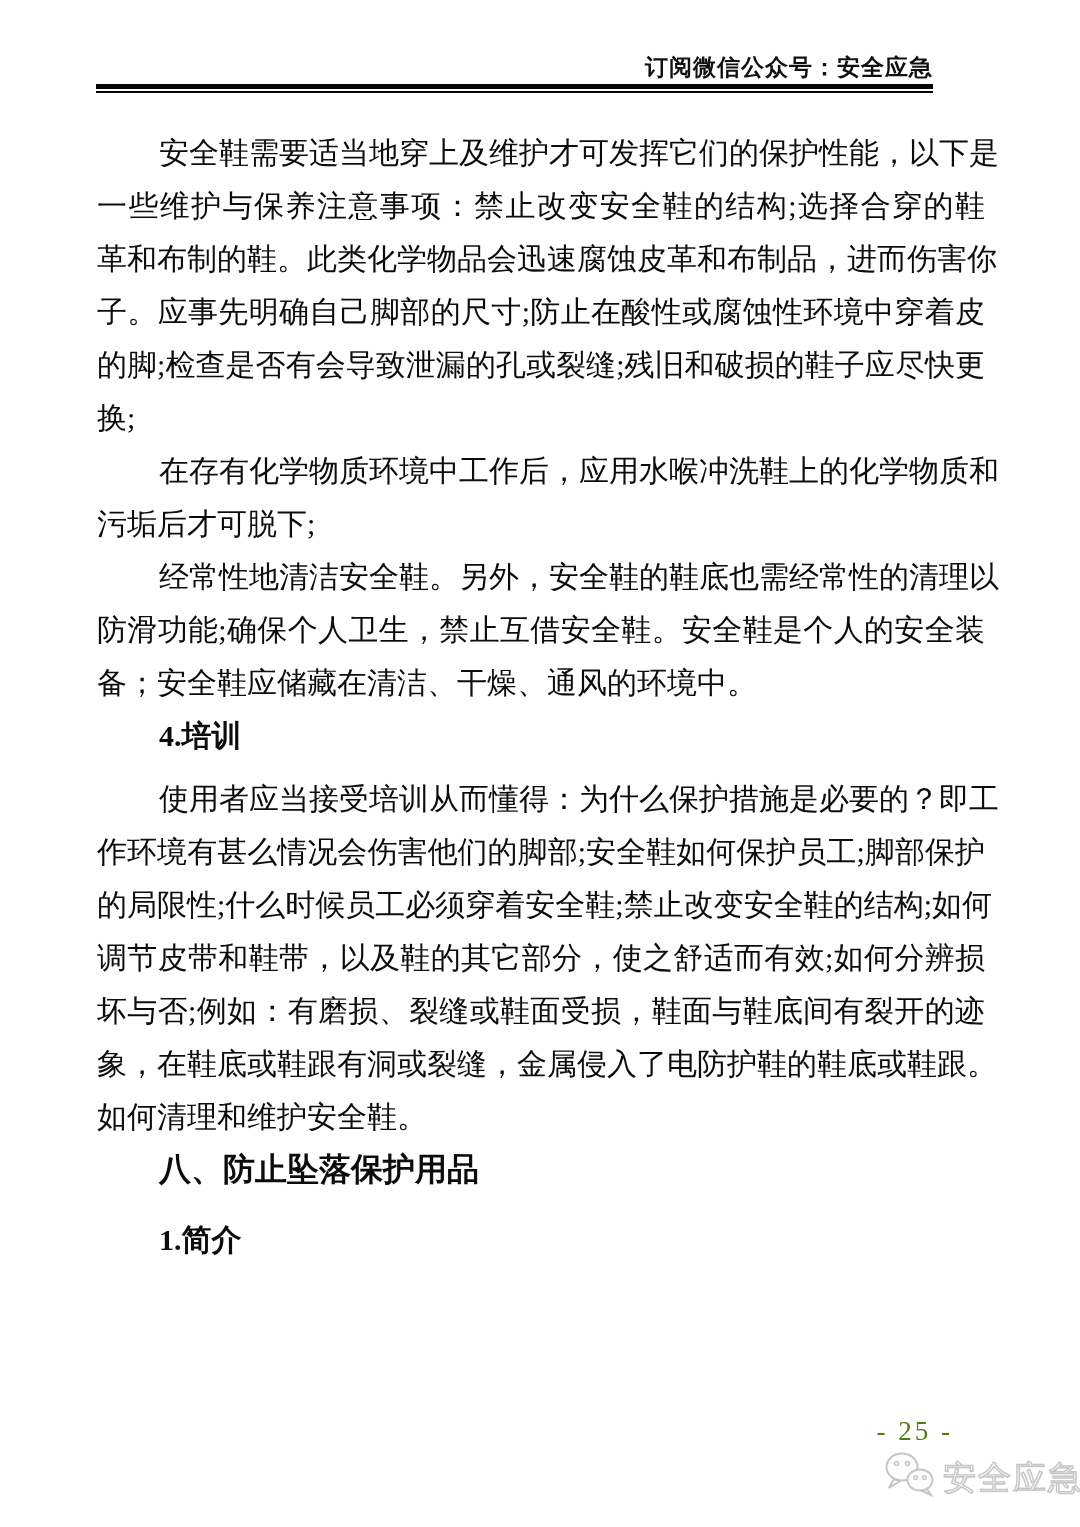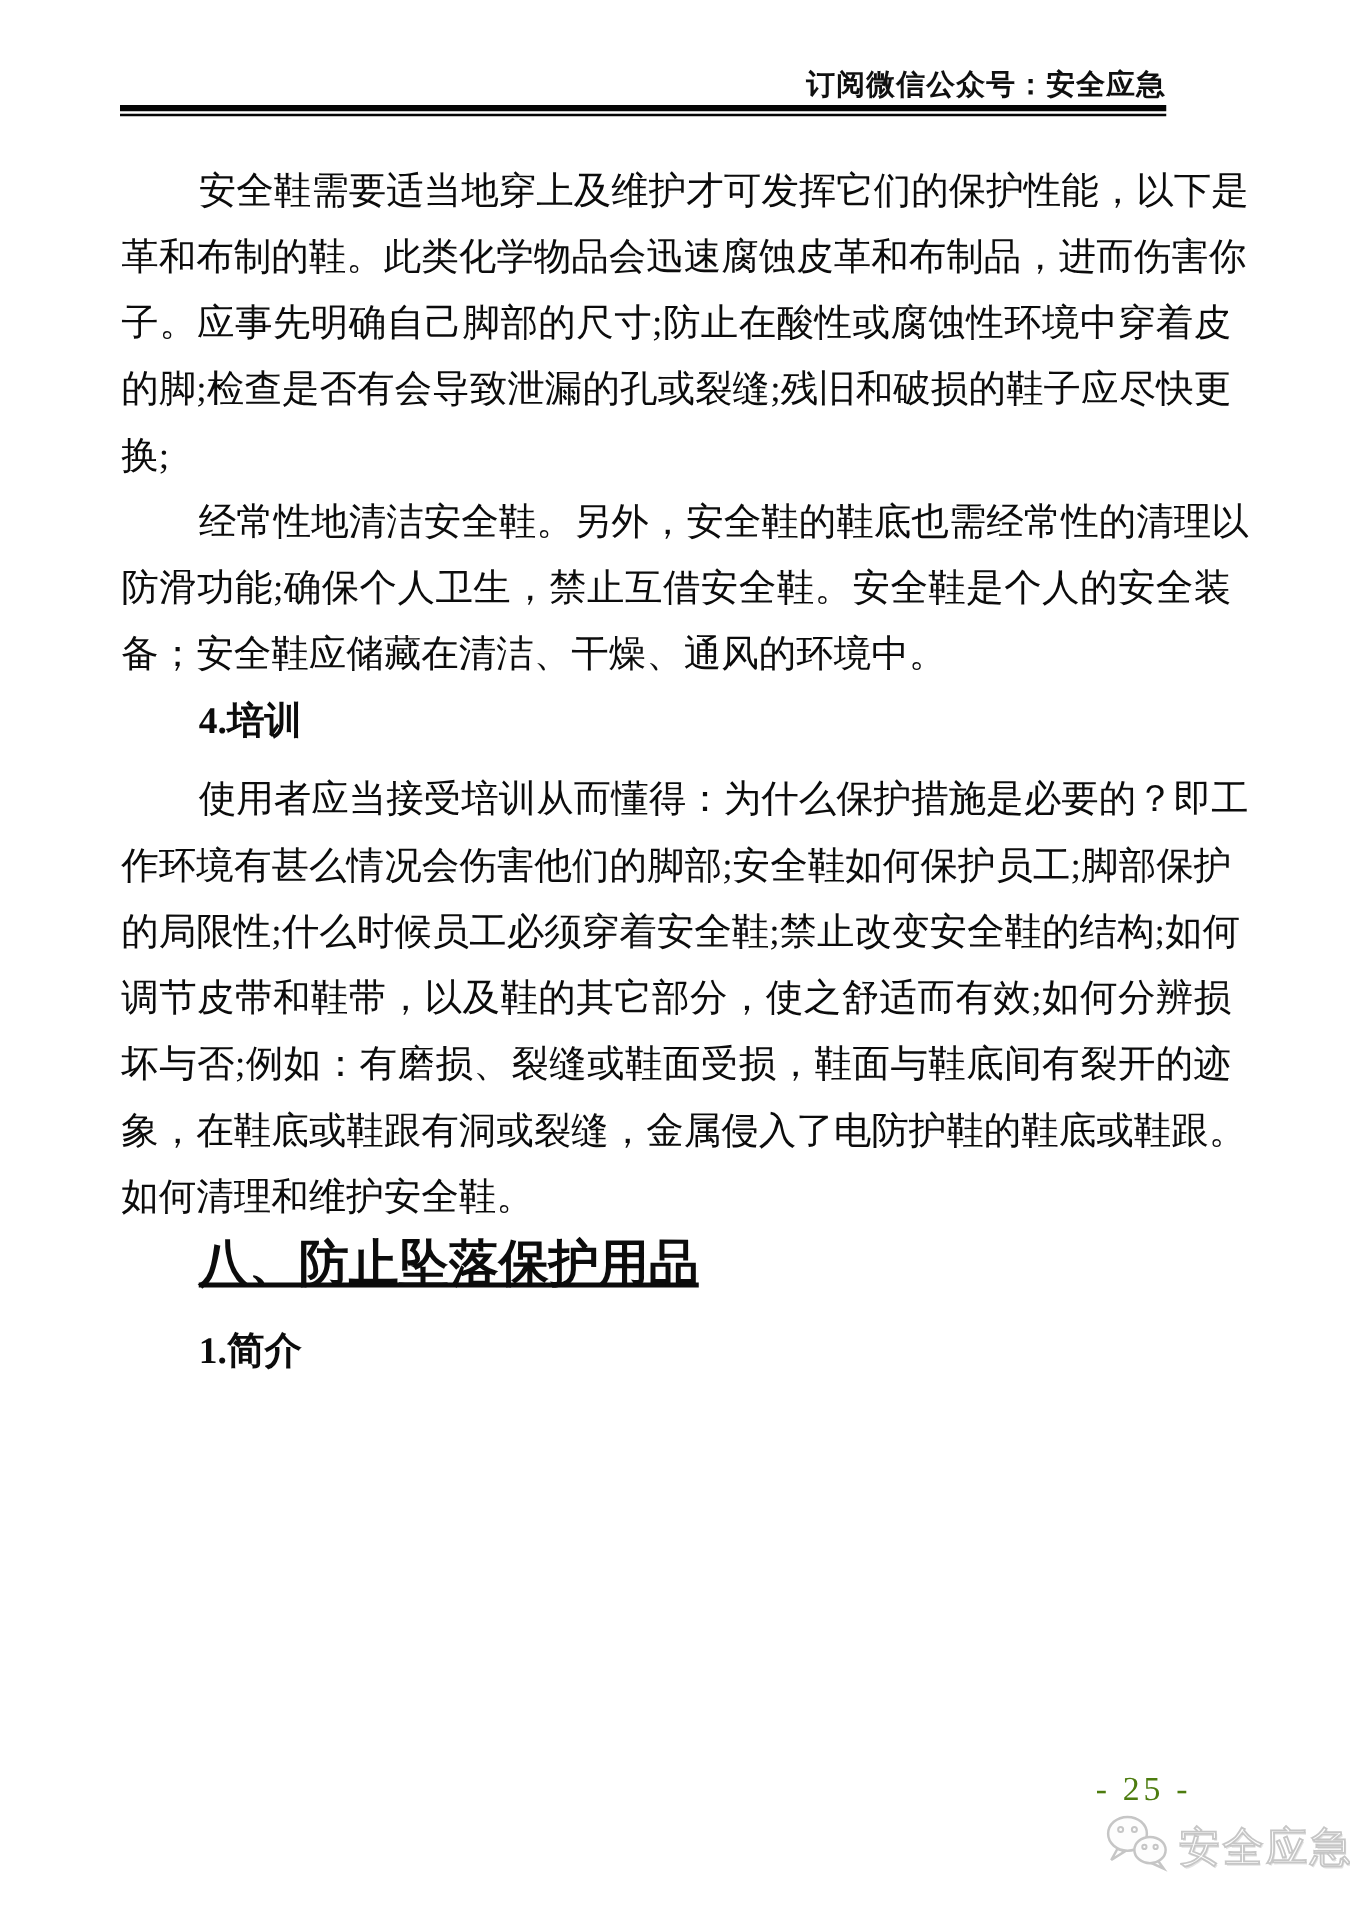--- a/index.html
+++ b/index.html
@@ -56,21 +56,21 @@
   .line.indent { text-indent: 62px; }
   .line.last {
     text-align: left;
     text-align-last: left;
   }
   .heading {
     font-weight: bold;
     text-indent: 62px;
     text-align: left;
   }
-  .heading.lv1 { font-size: 40px; text-decoration: underline; }
+  .heading.lv1 { font-size: 32px; }
   .heading.lv2 { font-size: 30px; }
   [data-name="heading-training"] { margin-bottom: 10px; }
   [data-name="heading-intro"]    { margin-top: 17px; }
 
   
   .page-number {
     position: absolute;
     top: 1416px;
     right: 127px;
     font-size: 27px;
@@ -103,24 +103,29 @@
 
 <div class="header-rule" data-name="header-rule">
   <div class="rule-thick" data-name="header-rule-thick"></div>
   <div class="rule-gap" data-name="header-rule-gap"></div>
   <div class="rule-thin" data-name="header-rule-thin"></div>
 </div>
 
 <div class="doc-body" data-name="document-body">
     <div class="paragraph" data-name="paragraph">
       <div class="line indent" data-name="text-line">安全鞋需要适当地穿上及维护才可发挥它们的保护性能，以下是</div>
+      <div class="line" data-name="text-line">一些维护与保养注意事项：禁止改变安全鞋的结构;选择合穿的鞋</div>
       <div class="line" data-name="text-line">革和布制的鞋。此类化学物品会迅速腐蚀皮革和布制品，进而伤害你</div>
       <div class="line" data-name="text-line">子。应事先明确自己脚部的尺寸;防止在酸性或腐蚀性环境中穿着皮</div>
       <div class="line" data-name="text-line">的脚;检查是否有会导致泄漏的孔或裂缝;残旧和破损的鞋子应尽快更</div>
       <div class="line last" data-name="text-line">换;</div>
+    </div>
+    <div class="paragraph" data-name="paragraph">
+      <div class="line indent" data-name="text-line">在存有化学物质环境中工作后，应用水喉冲洗鞋上的化学物质和</div>
+      <div class="line last" data-name="text-line">污垢后才可脱下;</div>
     </div>
     <div class="paragraph" data-name="paragraph">
       <div class="line indent" data-name="text-line">经常性地清洁安全鞋。另外，安全鞋的鞋底也需经常性的清理以</div>
       <div class="line" data-name="text-line">防滑功能;确保个人卫生，禁止互借安全鞋。安全鞋是个人的安全装</div>
       <div class="line last" data-name="text-line">备；安全鞋应储藏在清洁、干燥、通风的环境中。</div>
     </div>
     <div class="heading lv2" data-name="heading-training">4.培训</div>
     <div class="paragraph" data-name="paragraph">
       <div class="line indent" data-name="text-line">使用者应当接受培训从而懂得：为什么保护措施是必要的？即工</div>
       <div class="line" data-name="text-line">作环境有甚么情况会伤害他们的脚部;安全鞋如何保护员工;脚部保护</div>

